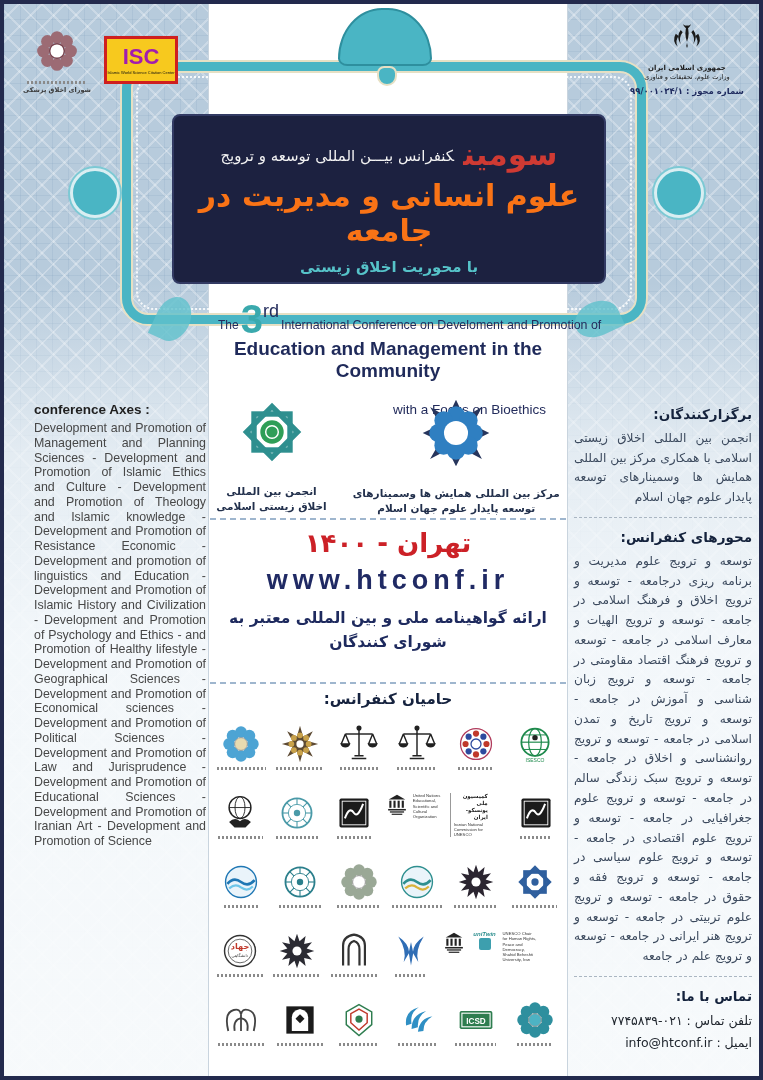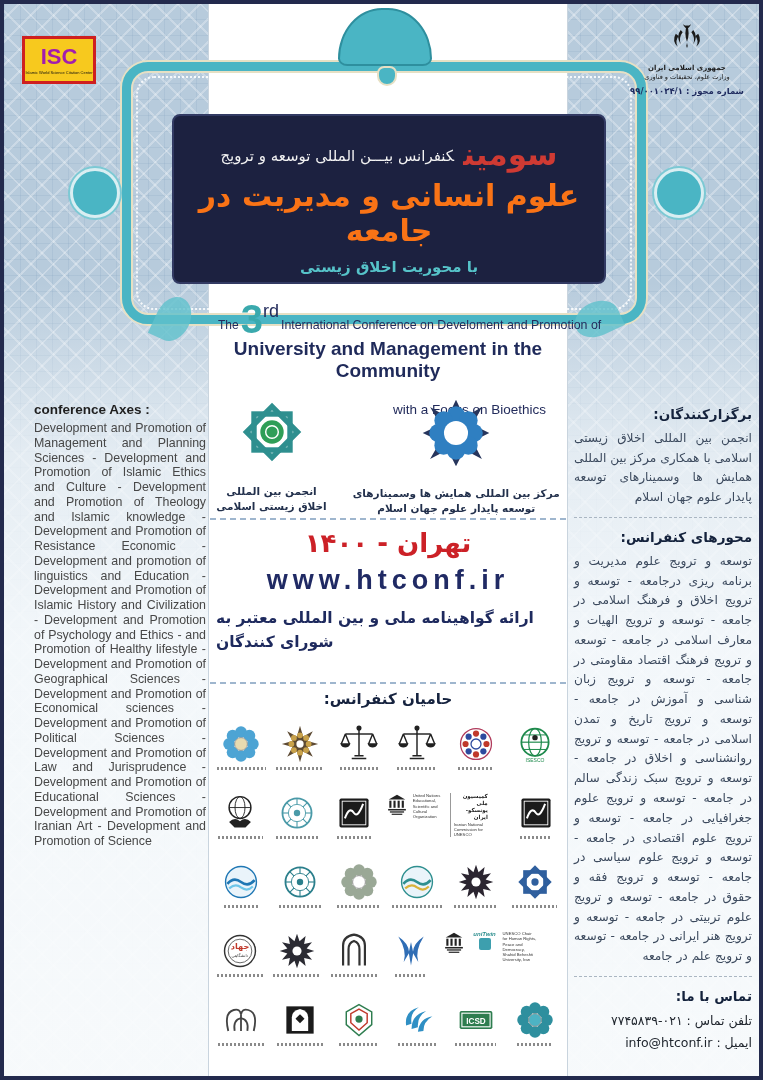--- a/index.html
+++ b/index.html
@@ -70,21 +70,21 @@
   .org-fig{text-align:center;margin:0;}
   .org-cap{font-size:10.5px;font-weight:bold;color:#22304c;direction:rtl;line-height:1.45;margin-top:12px;}
   
   .dash{position:absolute;left:206px;width:356px;border-top:2px dashed #9fb6ce;z-index:6;}
   .d1{top:514px;} .d2{top:678px;}
   
   .city{position:absolute;left:212px;top:524px;width:344px;text-align:center;z-index:6;direction:rtl;
     font-size:26px;font-weight:bold;color:#cc2127;}
   .site{position:absolute;left:212px;top:561px;width:344px;text-align:center;z-index:6;
     font-size:27px;font-weight:bold;color:#202a64;letter-spacing:5px;font-family:"Liberation Sans",sans-serif;}
-  .cert{position:absolute;left:212px;top:602px;width:344px;text-align:left;z-index:6;direction:rtl;
+  .cert{position:absolute;left:212px;top:602px;width:344px;text-align:center;z-index:6;direction:rtl;
     font-size:15.5px;font-weight:bold;color:#1e2a5e;line-height:1.55;}
   .sp-title{position:absolute;left:212px;top:686px;width:344px;text-align:center;z-index:6;direction:rtl;
     font-size:15px;font-weight:bold;color:#16233f;}
   
   #sponsor-grid{position:absolute;left:208px;top:720px;width:352px;z-index:6;}
   .sp-row{display:flex;justify-content:space-around;align-items:flex-start;height:69px;}
   .sp{width:54px;text-align:center;margin:0;}
   .sp.wide{width:122px;}
   .spsvg{width:40px;height:40px;display:block;margin:0 auto;}
   .combo{display:flex;align-items:flex-start;gap:3px;text-align:left;}
@@ -121,20 +121,37 @@
 
   <div class="banner">
     <div class="b-line1">
       <span class="b-num">سومین</span><span>کنفرانس بیـــن المللی توسعه و ترویج</span>
     </div>
     <div class="b-line2">علوم انسانی و مدیریت در جامعه</div>
     <div class="b-line3">با محوریت اخلاق زیستی</div>
   </div>
 
   <div class="tl-block">
+    <div class="uni-emblem">
+      <svg viewBox="0 0 44 44" width="46" height="46">
+        <g fill="#9c6b74">
+          <circle cx="22" cy="9" r="6"></circle>
+            <circle cx="31.2" cy="12.8" r="6"></circle>
+            <circle cx="35" cy="22" r="6"></circle>
+          <circle cx="31.2" cy="31.2" r="6"></circle>
+            <circle cx="22" cy="35" r="6"></circle>
+            <circle cx="12.8" cy="31.2" r="6"></circle>
+          <circle cx="9" cy="22" r="6"></circle>
+            <circle cx="12.8" cy="12.8" r="6"></circle>
+        </g>
+        <circle cx="22" cy="22" r="7" fill="#fff" stroke="#7a4550" stroke-width="1.4"></circle>
+      </svg>
+      <div class="squig"></div>
+      <div class="uni-cap">شورای اخلاق پزشکی</div>
+    </div>
     <div class="isc">
       <div class="isc-label">ISC</div>
       <div class="isc-sub">Islamic World Science Citation Center</div>
     </div>
   </div>
 
   <div class="tr-block">
     <svg viewBox="0 0 40 40" width="36" height="36">
       <g fill="#1a1a1a">
         <path d="M20 3 C17.6 9 17.6 16 20 22 C22.4 16 22.4 9 20 3z"></path>
@@ -151,21 +168,21 @@
     <div class="license">شماره مجوز : ۹۹/۰۰۱۰۳۴/۱</div>
   </div>
 
   <div class="eng-title">
     <div class="t1">
       <span class="t-the">The</span>
       <span class="t-num">3</span>
       <span class="t-ord">rd</span>
       <span class="t-rest">International Conference on Develoment and Promotion of</span>
     </div>
-    <div class="t2">University and Management in the Community</div>
+    <div class="t2">Education and Management in the Community</div>
     <div class="t3">with a Focus on Bioethics</div>
   </div>
 
   <div class="org-logos">
     <figure class="org-fig">
       <svg viewBox="0 0 80 80" width="72" height="72">
         <g fill="none" stroke="#2e8f8f" stroke-width="6">
           <rect x="20" y="20" width="40" height="40"></rect>
           <rect x="20" y="20" width="40" height="40" transform="rotate(45 40 40)"></rect>
         </g>

